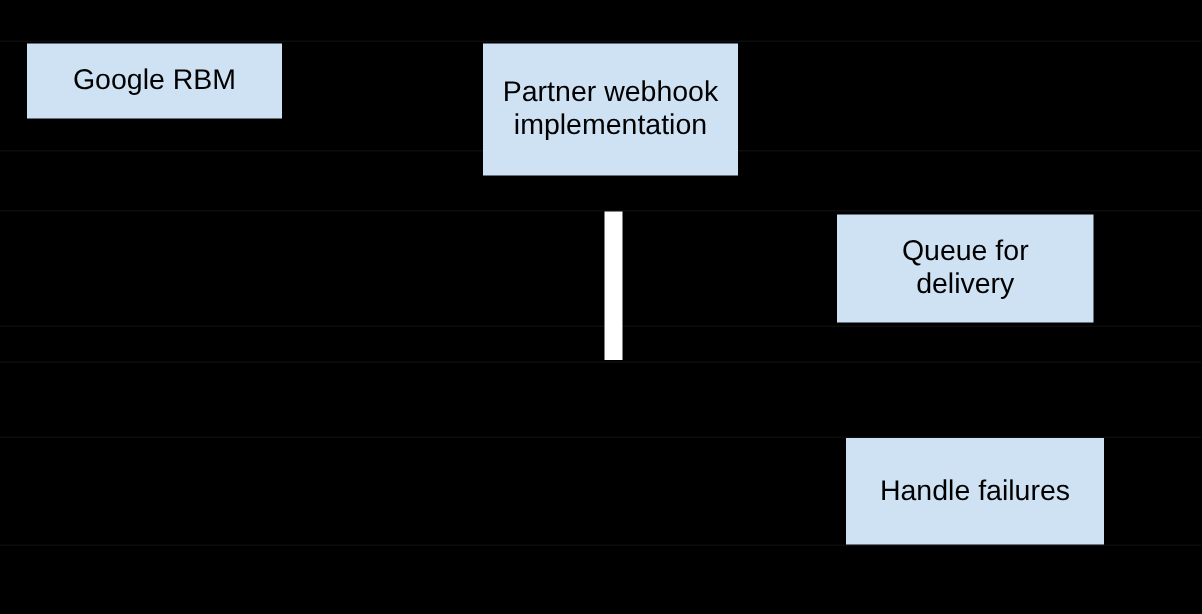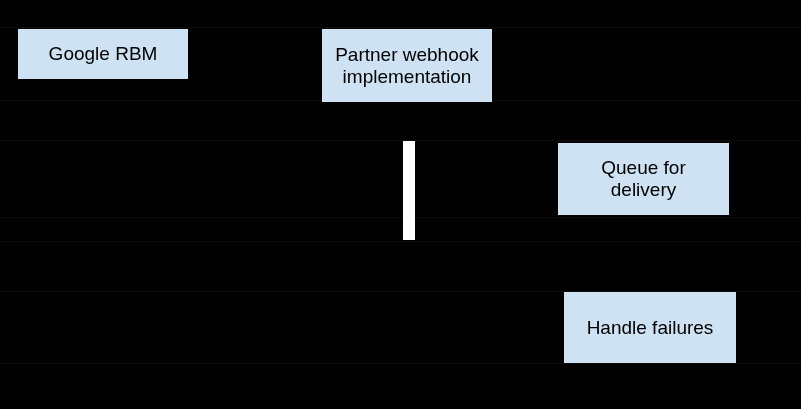--- a/index.html
+++ b/index.html
@@ -38,21 +38,21 @@
     display: flex;
     align-items: center;
     justify-content: center;
     text-align: center;
     font-size: 19px;
     line-height: 1.15;
     padding: 0 8px;
     box-sizing: border-box;
   }
   .node-google  { left: 18px;  top: 29px;  width: 170px; height: 50px; }
-  .node-partner { left: 322px; top: 29px;  width: 170px; height: 73px; }
+  .node-partner { left: 322px; top: 29px;  width: 170px; height: 88px; }
   .node-queue   { left: 558px; top: 143px; width: 171px; height: 72px; }
   .node-handle  { left: 564px; top: 292px; width: 172px; height: 71px; }
 
   .activation-bar {
     position: absolute;
     left: 403px;
     top: 141px;
     width: 12px;
     height: 99px;
     background: #ffffff;

